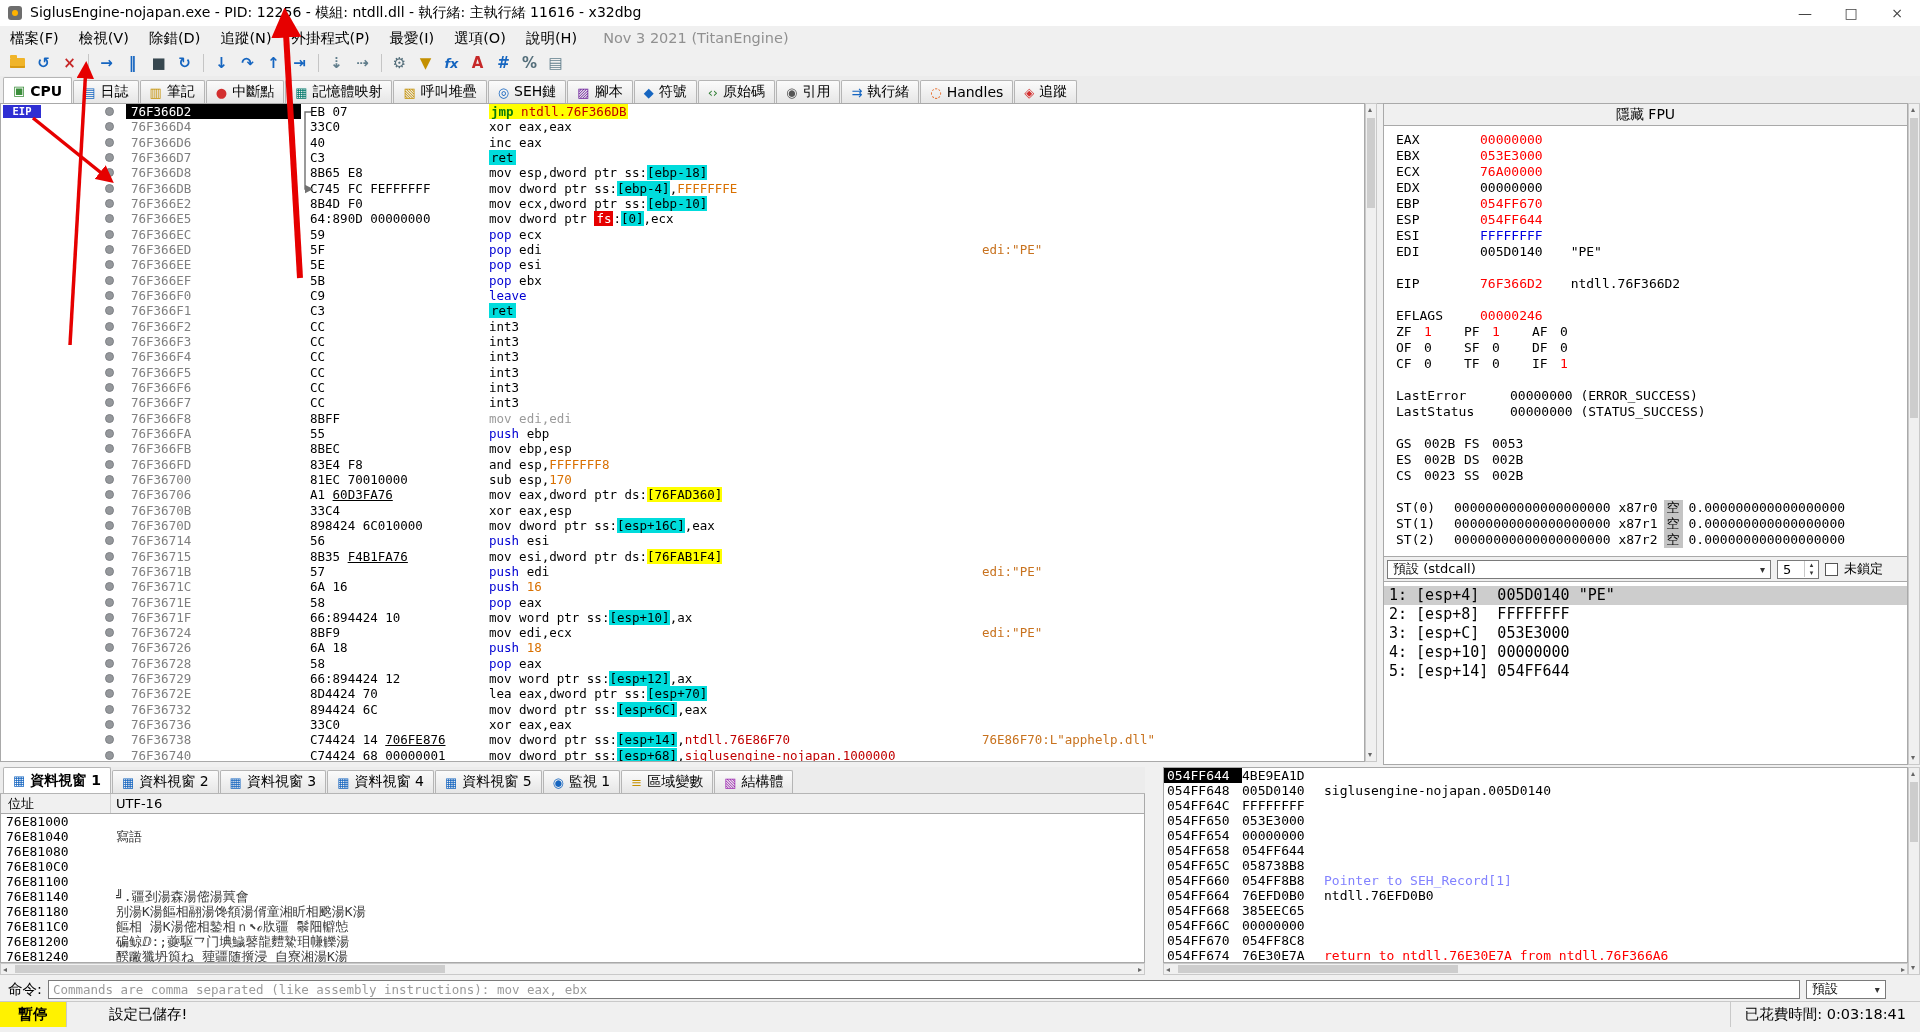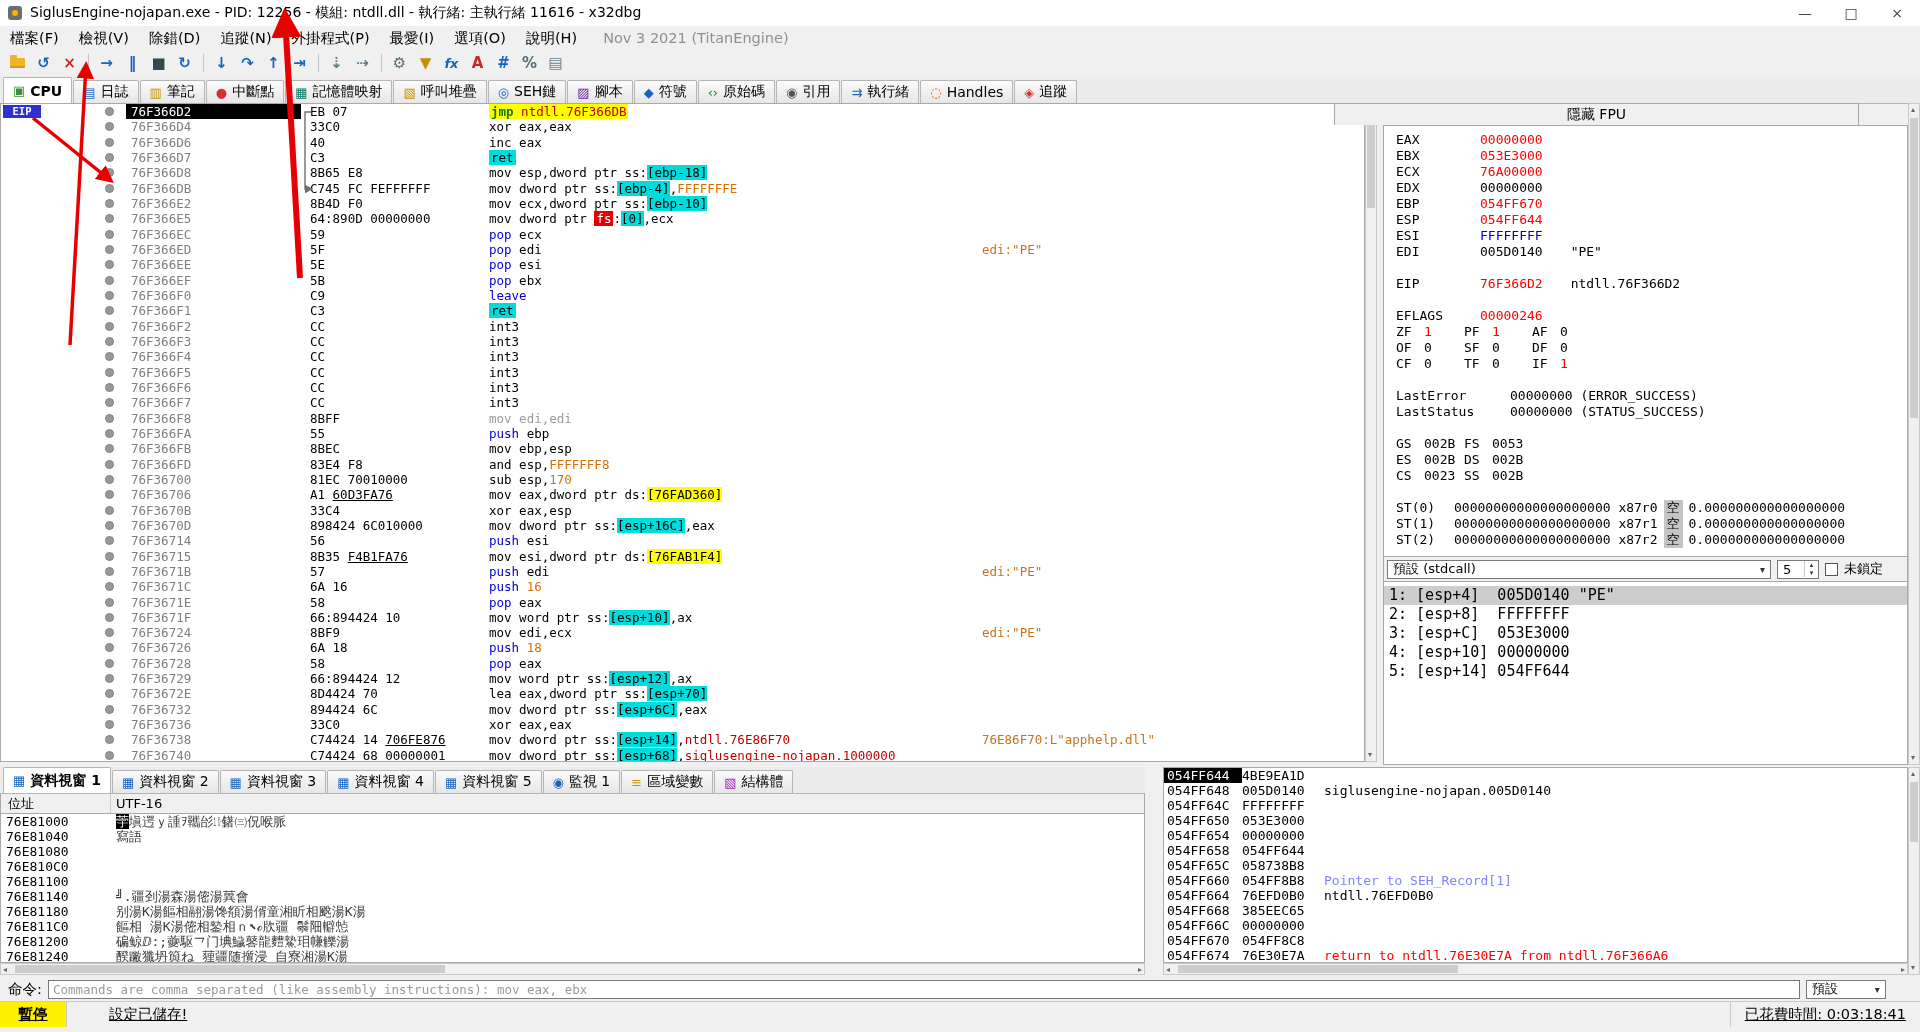--- a/index.html
+++ b/index.html
@@ -51,21 +51,21 @@
   .dim{color:#9a9a9a;}
   .curline{background:#ffff00;padding:0 2px;}
   .mc{background:#00dcdc;color:#000;}
   .my{background:#ffff00;color:#000;}
   .mf{background:#e60000;color:#fff;padding:0 2px;}
   .nm{color:#d97000;}
   .md{color:#c00000;}
   #jumpsvg{position:absolute;left:0;top:0;pointer-events:none;}
 
   
-  .reg-header{position:absolute;top:103px;left:1334px;width:525px;height:22px;background:#f0f0f0;border:1px solid #a9a9a9;border-bottom:none;box-sizing:border-box;display:flex;align-items:center;justify-content:center;font-size:14px;}
+  .reg-header{position:absolute;top:103px;left:1383px;width:525px;height:22px;background:#f0f0f0;border:1px solid #a9a9a9;border-bottom:none;box-sizing:border-box;display:flex;align-items:center;justify-content:center;font-size:14px;}
   .registers{position:absolute;top:125px;left:1383px;width:525px;height:432px;background:#fff;border:1px solid #a9a9a9;box-sizing:border-box;overflow:hidden;font-family:"DejaVu Sans Mono",monospace;font-size:13px;padding:6px 0 0 12px;}
   .rrow{height:16px;line-height:16px;white-space:pre;display:flex;}
   .rname{width:84px;flex:none;}
   .rname2{width:58px;flex:none;}
   .rext{margin-left:28px;}
   .r{color:#ff0000;} .b{color:#0000e0;} .k{color:#000;}
   .fn{display:inline-block;width:28px;}
   .fv{display:inline-block;width:40px;}
   .pairn{width:114px;flex:none;}
   .st-tag{background:#c4c4c4;padding:0 3px;margin:0 6px;}
@@ -109,21 +109,21 @@
   .sb-ar{position:absolute;font-size:8px;color:#666;line-height:1;}
 
   
   .cmdbar{position:absolute;top:977px;left:0;right:0;height:24px;background:#f0f0f0;display:flex;align-items:center;padding-left:8px;gap:6px;box-sizing:border-box;}
   .cmd-label{font-size:14.5px;flex:none;}
   .cmd-input{width:1752px;height:19px;border:1px solid #7a7a7a;background:#fff;font-family:"DejaVu Sans Mono",monospace;font-size:12.5px;padding:0 4px;box-sizing:border-box;flex:none;}
   .cmd-input::placeholder{color:#9a9a9a;}
   .mode-dd{width:80px;height:19px;background:#fff;border:1px solid #7a7a7a;display:flex;align-items:center;justify-content:space-between;padding:0 5px;font-size:13px;box-sizing:border-box;flex:none;}
 
   
-  .statusbar{position:absolute;top:1001px;left:0;right:0;height:26px;background:#f0f0f0;border-top:1px solid #c9c9c9;display:flex;align-items:center;font-size:14.5px;box-sizing:border-box;text-decoration:underline;}
+  .statusbar{position:absolute;top:1001px;left:0;right:0;height:26px;background:#f0f0f0;border-top:1px solid #c9c9c9;display:flex;align-items:center;font-size:14.5px;box-sizing:border-box;}
   .status-badge{width:66px;height:100%;background:#fff200;color:#000;font-weight:bold;display:flex;align-items:center;justify-content:center;border-right:1px solid #c9c9c9;flex:none;}
   .status-msg{margin-left:42px;}
   .status-spacer{flex:1;}
   .status-time{border-left:1px solid #c9c9c9;height:100%;display:flex;align-items:center;padding:0 14px;}
 
   .overlay{position:absolute;left:0;top:0;z-index:60;pointer-events:none;}
 </style>
 </head>
 <body>
 
@@ -430,21 +430,21 @@
       <div class="tab">
         <span class="tab-icon" style="color: rgb(156, 39, 176);">▧</span>
         <span class="tab-label">結構體</span>
       </div>
     </div>
   <div class="dump-header">
     <span class="dh-addr">位址</span>
     <span class="dh-data">UTF-16</span>
   </div>
   <div class="dump-rows" id="dump-rows">
-      <div class="durow"><span class="du-addr">76E81000</span><span class="du-data"><span class="selchar">荢</span>塡遌ｙ諥ｦ䪎㣍㍢䦃㈢㑆喉脈</span></div>
+      <div class="durow"><span class="du-addr">76E81000</span></div>
       <div class="durow"><span class="du-addr">76E81040</span><span class="du-data">寫語</span></div>
       <div class="durow"><span class="du-addr">76E81080</span><span class="du-data"></span></div>
       <div class="durow"><span class="du-addr">76E810C0</span><span class="du-data"></span></div>
       <div class="durow"><span class="du-addr">76E81100</span><span class="du-data"></span></div>
       <div class="durow"><span class="du-addr">76E81140</span><span class="du-data">╝.疆刭湯森湯㑻湯䔬會</span></div>
       <div class="durow"><span class="du-addr">76E81180</span><span class="du-data">别湯K湯饇相翮湯馋頯湯偦童湘盺相䬈湯K湯</span></div>
       <div class="durow"><span class="du-addr">76E811C0</span><span class="du-data">饇相 湯K湯㑻相䥍相ｎ⬉ℴ㸝疆 䰍䧃䡶㥈</span></div>
       <div class="durow"><span class="du-addr">76E81200</span><span class="du-data">碥鲸ⅅ:;虁駆⺂门㙉鱥䶀龍䵄䲀㺺㡘觻湯</span></div>
       <div class="durow"><span class="du-addr">76E81240</span><span class="du-data">䤆䠥㺤坍籅ね 䔆疆随㩫浸 自寮湘湯K湯</span></div>
     </div>

